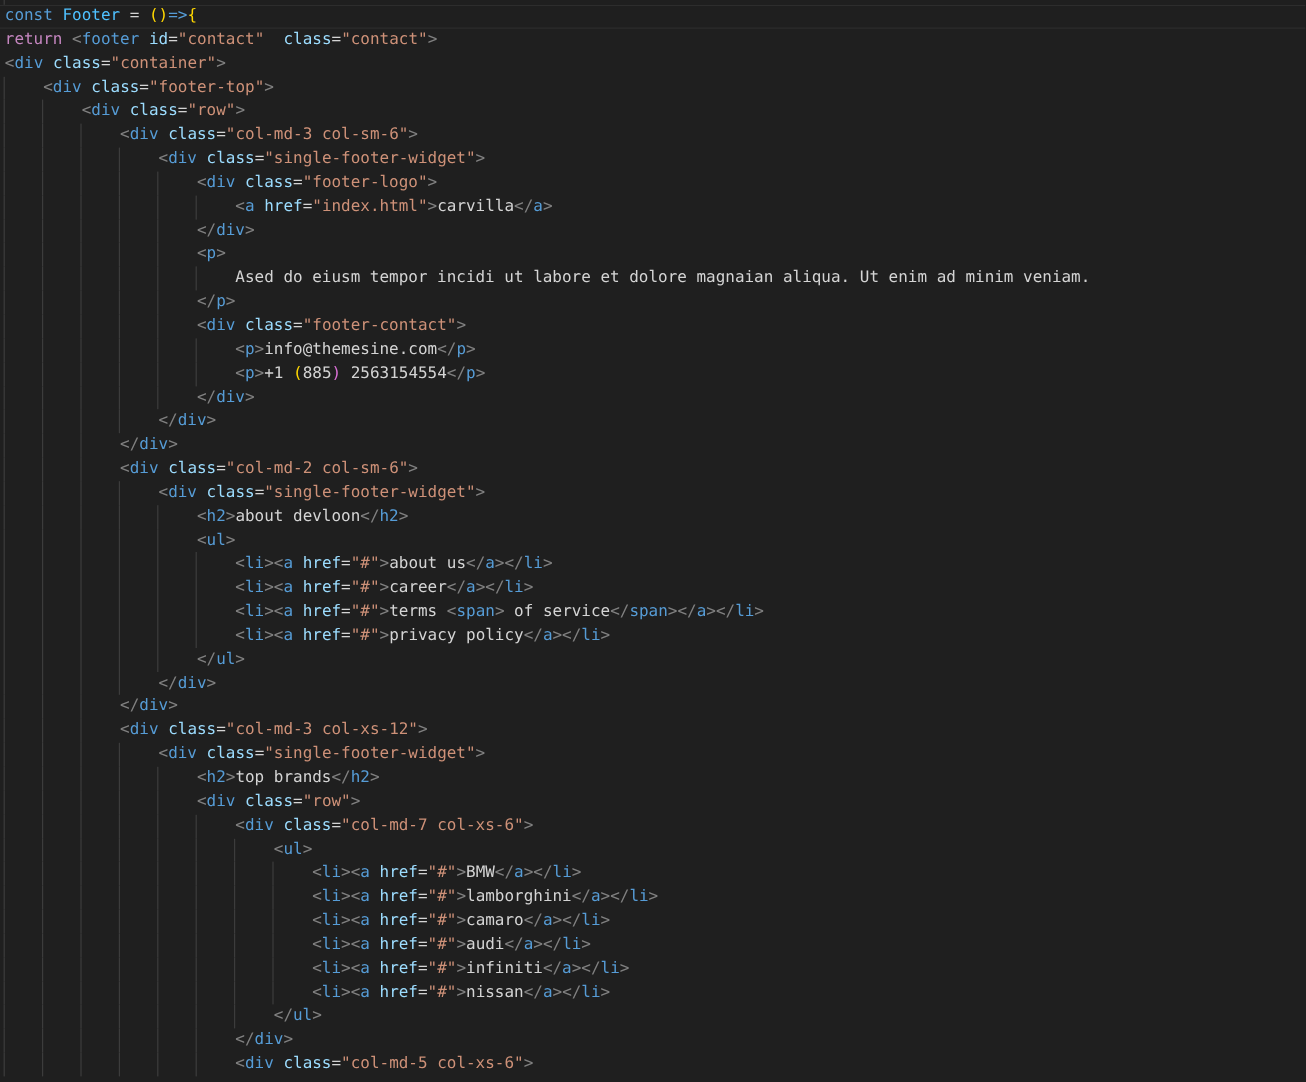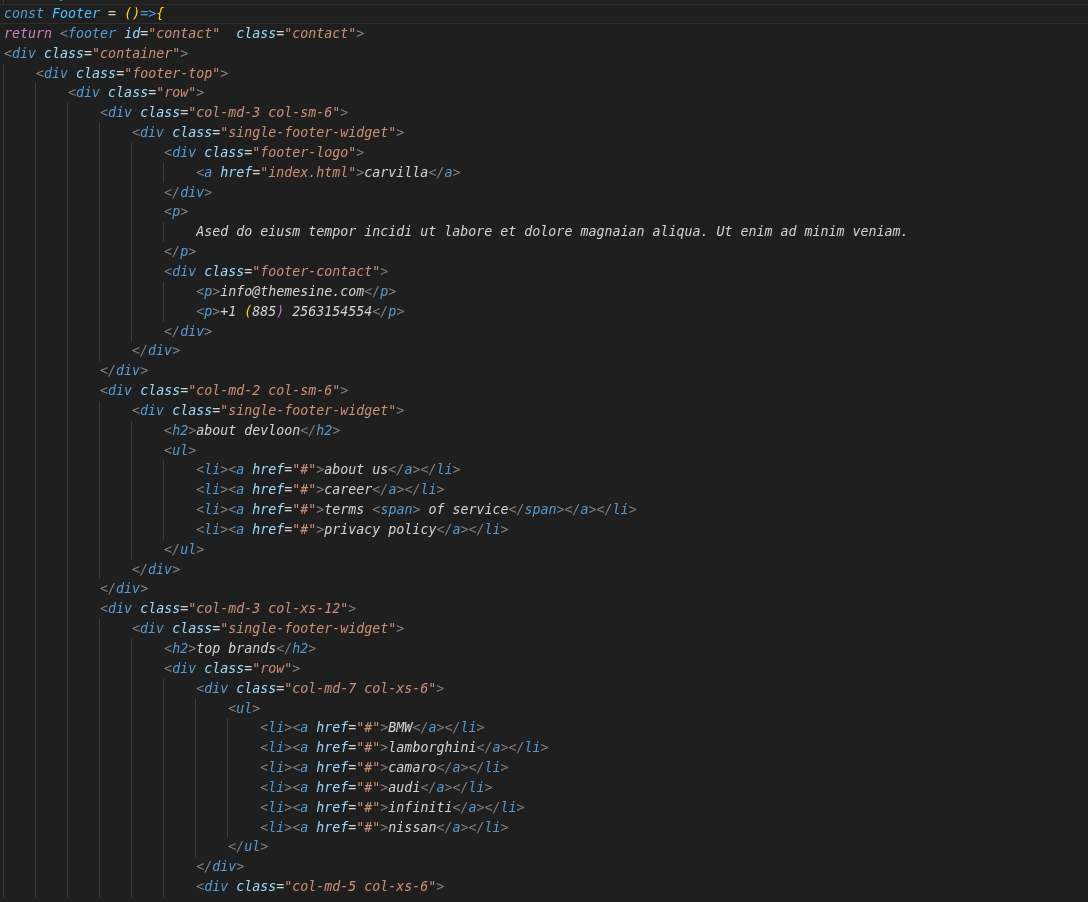--- a/index.html
+++ b/index.html
@@ -45,21 +45,21 @@
     bottom: 0;
     width: 1px;
     background: #3C3C3C;
     pointer-events: none;
   }
   .code-text { position: relative; }
 </style>
 </head>
 <body>
 
-<div class="editor-surface" style="background: rgb(31, 31, 31); font-style: italic;">
+<div class="editor-surface" style="background: rgb(31, 31, 31);">
   <div class="lines-wrap">
       <div class="code-line"><span class="indent-guide" style="left: calc(0ch + 3px); background: rgb(60, 60, 60);"></span><span class="code-text"><span style="color: rgb(86, 156, 214);">       y</span><span style="color: rgb(212, 212, 212);">)</span></span></div>
       <div class="code-line current"><span class="code-text"><span style="color: rgb(86, 156, 214);">const</span><span style="color: rgb(212, 212, 212);"> </span><span style="color: rgb(79, 193, 255);">Footer</span><span style="color: rgb(212, 212, 212);"> = </span><span style="color: rgb(255, 215, 0);">()</span><span style="color: rgb(86, 156, 214);">=&gt;</span><span style="color: rgb(255, 215, 0);">{</span></span></div>
       <div class="code-line"><span class="code-text"><span style="color: rgb(197, 134, 192);">return</span><span style="color: rgb(212, 212, 212);"> </span><span style="color: rgb(128, 128, 128);">&lt;</span><span style="color: rgb(86, 156, 214);">footer</span><span style="color: rgb(212, 212, 212);"> </span><span style="color: rgb(156, 220, 254);">id</span><span style="color: rgb(212, 212, 212);">=</span><span style="color: rgb(206, 145, 120);">"contact"</span><span style="color: rgb(212, 212, 212);">  </span><span style="color: rgb(156, 220, 254);">class</span><span style="color: rgb(212, 212, 212);">=</span><span style="color: rgb(206, 145, 120);">"contact"</span><span style="color: rgb(128, 128, 128);">&gt;</span></span></div>
       <div class="code-line"><span class="code-text"><span style="color: rgb(128, 128, 128);">&lt;</span><span style="color: rgb(86, 156, 214);">div</span><span style="color: rgb(212, 212, 212);"> </span><span style="color: rgb(156, 220, 254);">class</span><span style="color: rgb(212, 212, 212);">=</span><span style="color: rgb(206, 145, 120);">"container"</span><span style="color: rgb(128, 128, 128);">&gt;</span></span></div>
       <div class="code-line"><span class="indent-guide" style="left: calc(0ch + 3px); background: rgb(60, 60, 60);"></span><span class="code-text"><span style="color: rgb(212, 212, 212);">    </span><span style="color: rgb(128, 128, 128);">&lt;</span><span style="color: rgb(86, 156, 214);">div</span><span style="color: rgb(212, 212, 212);"> </span><span style="color: rgb(156, 220, 254);">class</span><span style="color: rgb(212, 212, 212);">=</span><span style="color: rgb(206, 145, 120);">"footer-top"</span><span style="color: rgb(128, 128, 128);">&gt;</span></span></div>
       <div class="code-line"><span class="indent-guide" style="left: calc(0ch + 3px); background: rgb(60, 60, 60);"></span><span class="indent-guide" style="left: calc(4ch + 3px); background: rgb(60, 60, 60);"></span><span class="code-text"><span style="color: rgb(212, 212, 212);">        </span><span style="color: rgb(128, 128, 128);">&lt;</span><span style="color: rgb(86, 156, 214);">div</span><span style="color: rgb(212, 212, 212);"> </span><span style="color: rgb(156, 220, 254);">class</span><span style="color: rgb(212, 212, 212);">=</span><span style="color: rgb(206, 145, 120);">"row"</span><span style="color: rgb(128, 128, 128);">&gt;</span></span></div>
       <div class="code-line"><span class="indent-guide" style="left: calc(0ch + 3px); background: rgb(60, 60, 60);"></span><span class="indent-guide" style="left: calc(4ch + 3px); background: rgb(60, 60, 60);"></span><span class="indent-guide" style="left: calc(8ch + 3px); background: rgb(60, 60, 60);"></span><span class="code-text"><span style="color: rgb(212, 212, 212);">            </span><span style="color: rgb(128, 128, 128);">&lt;</span><span style="color: rgb(86, 156, 214);">div</span><span style="color: rgb(212, 212, 212);"> </span><span style="color: rgb(156, 220, 254);">class</span><span style="color: rgb(212, 212, 212);">=</span><span style="color: rgb(206, 145, 120);">"col-md-3 col-sm-6"</span><span style="color: rgb(128, 128, 128);">&gt;</span></span></div>
       <div class="code-line"><span class="indent-guide" style="left: calc(0ch + 3px); background: rgb(60, 60, 60);"></span><span class="indent-guide" style="left: calc(4ch + 3px); background: rgb(60, 60, 60);"></span><span class="indent-guide" style="left: calc(8ch + 3px); background: rgb(60, 60, 60);"></span><span class="indent-guide" style="left: calc(12ch + 3px); background: rgb(60, 60, 60);"></span><span class="code-text"><span style="color: rgb(212, 212, 212);">                </span><span style="color: rgb(128, 128, 128);">&lt;</span><span style="color: rgb(86, 156, 214);">div</span><span style="color: rgb(212, 212, 212);"> </span><span style="color: rgb(156, 220, 254);">class</span><span style="color: rgb(212, 212, 212);">=</span><span style="color: rgb(206, 145, 120);">"single-footer-widget"</span><span style="color: rgb(128, 128, 128);">&gt;</span></span></div>
       <div class="code-line"><span class="indent-guide" style="left: calc(0ch + 3px); background: rgb(60, 60, 60);"></span><span class="indent-guide" style="left: calc(4ch + 3px); background: rgb(60, 60, 60);"></span><span class="indent-guide" style="left: calc(8ch + 3px); background: rgb(60, 60, 60);"></span><span class="indent-guide" style="left: calc(12ch + 3px); background: rgb(60, 60, 60);"></span><span class="indent-guide" style="left: calc(16ch + 3px); background: rgb(60, 60, 60);"></span><span class="code-text"><span style="color: rgb(212, 212, 212);">                    </span><span style="color: rgb(128, 128, 128);">&lt;</span><span style="color: rgb(86, 156, 214);">div</span><span style="color: rgb(212, 212, 212);"> </span><span style="color: rgb(156, 220, 254);">class</span><span style="color: rgb(212, 212, 212);">=</span><span style="color: rgb(206, 145, 120);">"footer-logo"</span><span style="color: rgb(128, 128, 128);">&gt;</span></span></div>

